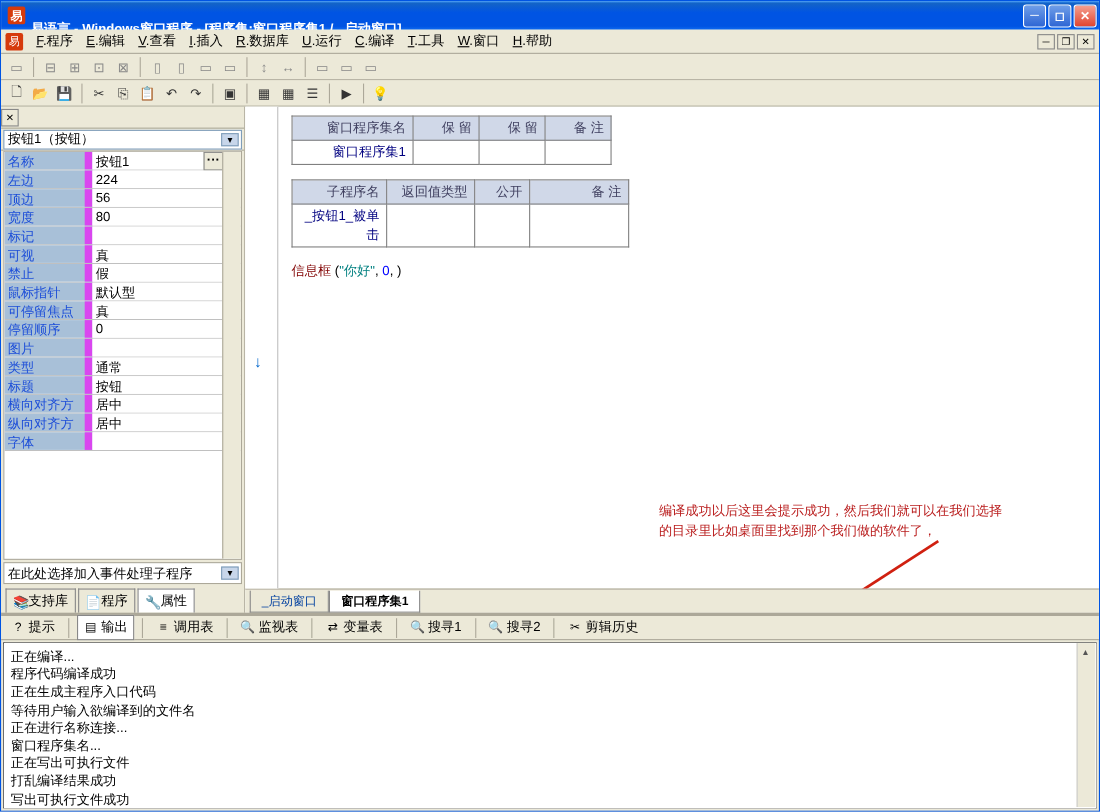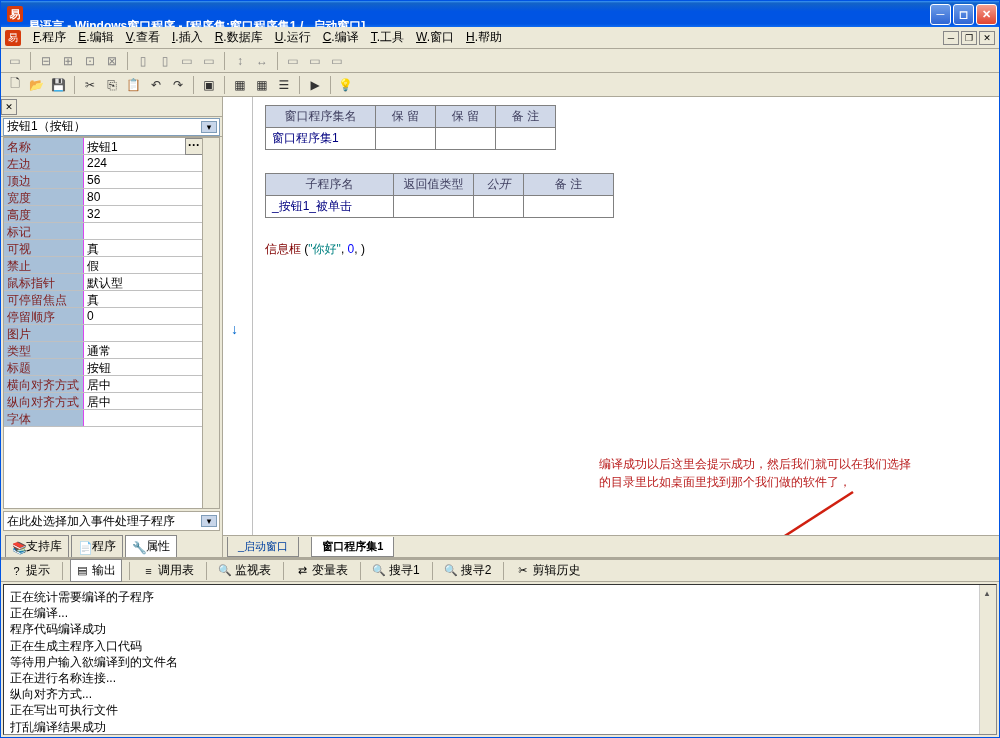--- a/index.html
+++ b/index.html
@@ -24,46 +24,46 @@
 .tsep { width: 1px; height: 18px; background: #aca899; margin: 0 3px; }
 .main { flex: 1; display: flex; min-height: 0; }
 .left-panel { width: 222px; display: flex; flex-direction: column; background: #ece9d8; border-right: 1px solid #aca899; }
 .prop-header { height: 20px; display: flex; align-items: center; border-bottom: 1px solid #aca899; }
 .prop-combo { flex: 1; height: 18px; border: 1px solid #7f9db9; background: white; display: flex; align-items: center; padding: 0 3px; margin: 0 2px; position: relative; }
 .prop-combo::after { content: "▾"; position: absolute; right: 2px; width: 14px; text-align: center; background: #c8d6ea; border: 1px solid #7f9db9; font-size: 9px; }
 .xbtn { width: 16px; height: 16px; border: 1px solid #888; background: #ece9d8; font-size: 9px; display: flex; align-items: center; justify-content: center; margin-right: 2px; }
 .prop-grid { flex: 1; overflow-y: auto; background: white; margin: 0 2px; border: 1px solid #aca899; position: relative; }
 .prop-grid::after { content: ""; position: absolute; right: 0; top: 0; bottom: 0; width: 16px; background: #ece9d8; border-left: 1px solid #aca899; }
 .prow { display: flex; height: 17px; border-bottom: 1px solid #c0c0c0; }
-.pcell-l { width: 80px; background: #a8c0d8; color: #7f1d1d; padding: 1px 3px; border-right: 1px solid #d946ef; }
+.pcell-l { width: 80px; background: #a8c0d8; color: #1d4ed8; padding: 1px 3px; border-right: 7px solid #d946ef; }
 .pcell-r { flex: 1; padding: 1px 3px; background: white; margin-right: 16px; position: relative; }
 .pcell-r.editing::after { content: "···"; position: absolute; right: 0; top: 0; height: 15px; width: 16px; background: #ece9d8; border: 1px solid #888; text-align: center; line-height: 12px; font-weight: bold; }
 .prop-events { height: 20px; border: 1px solid #aca899; background: white; margin: 2px; display: flex; align-items: center; padding: 0 3px; position: relative; }
 .prop-events::after { content: "▾"; position: absolute; right: 2px; width: 14px; text-align: center; background: #c8d6ea; border: 1px solid #7f9db9; font-size: 9px; }
 .left-tabs { height: 24px; display: flex; align-items: flex-end; padding: 0 4px; gap: 2px; }
 .ltab { padding: 2px 6px; border: 1px solid #888; border-bottom: none; background: #ece9d8; display: flex; align-items: center; gap: 3px; font-size: 11px; }
 .ltab.active { background: #fff; }
 .lticon { width: 11px; height: 11px; }
 .editor { flex: 1; display: flex; flex-direction: column; background: white; min-width: 0; }
 .editor-main { flex: 1; display: flex; min-height: 0; position: relative; }
 .gutter { width: 30px; background: white; border-right: 1px solid #c0c0c0; position: relative; }
 .gutter-arrow { position: absolute; left: 8px; color: #0066cc; font-size: 14px; }
 .code-area { flex: 1; padding: 8px 12px; position: relative; overflow: hidden; }
-.ct { border-collapse: collapse; margin-bottom: 23px; }
+.ct { border-collapse: collapse; margin-bottom: 13px; text-align: right; }
 .ct td, .ct th { border: 1px solid #808080; padding: 2px 6px; font-size: 12px; height: 18px; }
 .ct th { background: #d0d8e8; font-weight: normal; color: #404060; }
 .ct .hdr { color: #000080; }
 .codeline { margin-top: 2px; font-family: "SimSun", monospace; }
 .fn { color: #800000; }
 .paren { color: #000; }
 .str { color: #008080; }
 .num { color: #0000ff; }
 .annotation { position: absolute; right: 40px; top: 358px; color: #b91c1c; font-size: 13px; line-height: 1.5; text-align: left; width: 360px; }
 .arrow-svg { position: absolute; pointer-events: none; }
-.editor-tabs { height: 22px; display: flex; align-items: flex-end; border-top: 1px solid #aca899; background: #ece9d8; padding: 0 4px; gap: 12px; }
+.editor-tabs { height: 22px; display: flex; align-items: flex-end; border-top: 1px solid #aca899; background: #ece9d8; padding: 0 4px; gap: 0; }
 .etab { padding: 2px 10px; border: 1px solid #888; border-top: none; background: #ece9d8; font-size: 11px; }
 .etab.active { background: white; font-weight: bold; }
 .etab:not(.active) { color: #0040a0; }
 .bottom-panel { height: 180px; display: flex; flex-direction: column; border-top: 3px solid #aca899; }
 .btabs { height: 22px; display: flex; align-items: center; background: #ece9d8; border-bottom: 1px solid #aca899; padding: 0 4px; gap: 4px; }
 .btab { padding: 2px 5px; display: flex; align-items: center; gap: 3px; cursor: default; }
 .btab.active { border: 1px solid #888; background: #fff; }
 .bticon { width: 13px; height: 13px; display: inline-flex; align-items: center; justify-content: center; font-size: 11px; }
 .output { flex: 1; background: white; border: 1px inset #888; margin: 2px; padding: 4px 6px; overflow-y: auto; font-size: 12px; line-height: 1.35; position: relative; }
 .output::after { content: ""; position: absolute; right: 0; top: 0; bottom: 0; width: 16px; background: #ece9d8; border-left: 1px solid #ccc; }
@@ -169,24 +169,20 @@
           </div>
           <div class="prow">
             <div class="pcell-l">顶边</div>
             <div class="pcell-r">56</div>
           </div>
           <div class="prow">
             <div class="pcell-l">宽度</div>
             <div class="pcell-r">80</div>
           </div>
           <div class="prow">
-            <div class="pcell-l">高度</div>
-            <div class="pcell-r">32</div>
-          </div>
-          <div class="prow">
             <div class="pcell-l">标记</div>
             <div class="pcell-r"></div>
           </div>
           <div class="prow">
             <div class="pcell-l">可视</div>
             <div class="pcell-r">真</div>
           </div>
           <div class="prow">
             <div class="pcell-l">禁止</div>
             <div class="pcell-r">假</div>
@@ -265,23 +261,23 @@
                   <td class="hdr">窗口程序集1</td>
                   <td></td>
                   <td></td>
                   <td></td>
                 </tr>
           </tbody>
             </table>
           <table class="ct">
             <tbody>
                 <tr id="t2h">
-                  <th style="width: 128px; font-family: Liberation Mono, monospace;">子程序名</th>
+                  <th style="width: 86px; font-family: Liberation Mono, monospace;">子程序名</th>
                   <th style="width: 80px;">返回值类型</th>
-                  <th style="width: 50px; font-style: italic;">公开</th>
+                  <th style="width: 50px;">公开</th>
                   <th style="width: 90px;">备 注</th>
                 </tr>
             <tr id="t2r">
                   <td class="hdr">_按钮1_被单击</td>
                   <td></td>
                   <td></td>
                   <td></td>
                 </tr>
           </tbody>
             </table>
@@ -348,25 +344,24 @@
           <span>搜寻2</span>
         </div>
         <div class="tsep"></div>
         <div class="btab">
           <span class="bticon">✂</span>
           <span>剪辑历史</span>
         </div>
       </div>
     <div class="output" id="output">
       <div class="out-arrow">▴</div>
-    <div>正在统计需要编译的子程序</div>
         <div>正在编译...</div>
         <div>程序代码编译成功</div>
         <div>正在生成主程序入口代码</div>
         <div>等待用户输入欲编译到的文件名</div>
         <div>正在进行名称连接...</div>
-        <div>纵向对齐方式...</div>
+        <div>窗口程序集名...</div>
         <div>正在写出可执行文件</div>
         <div>打乱编译结果成功</div>
         <div>写出可执行文件成功</div>
       </div>
   </div>
 </div>
 
 </body></html>

